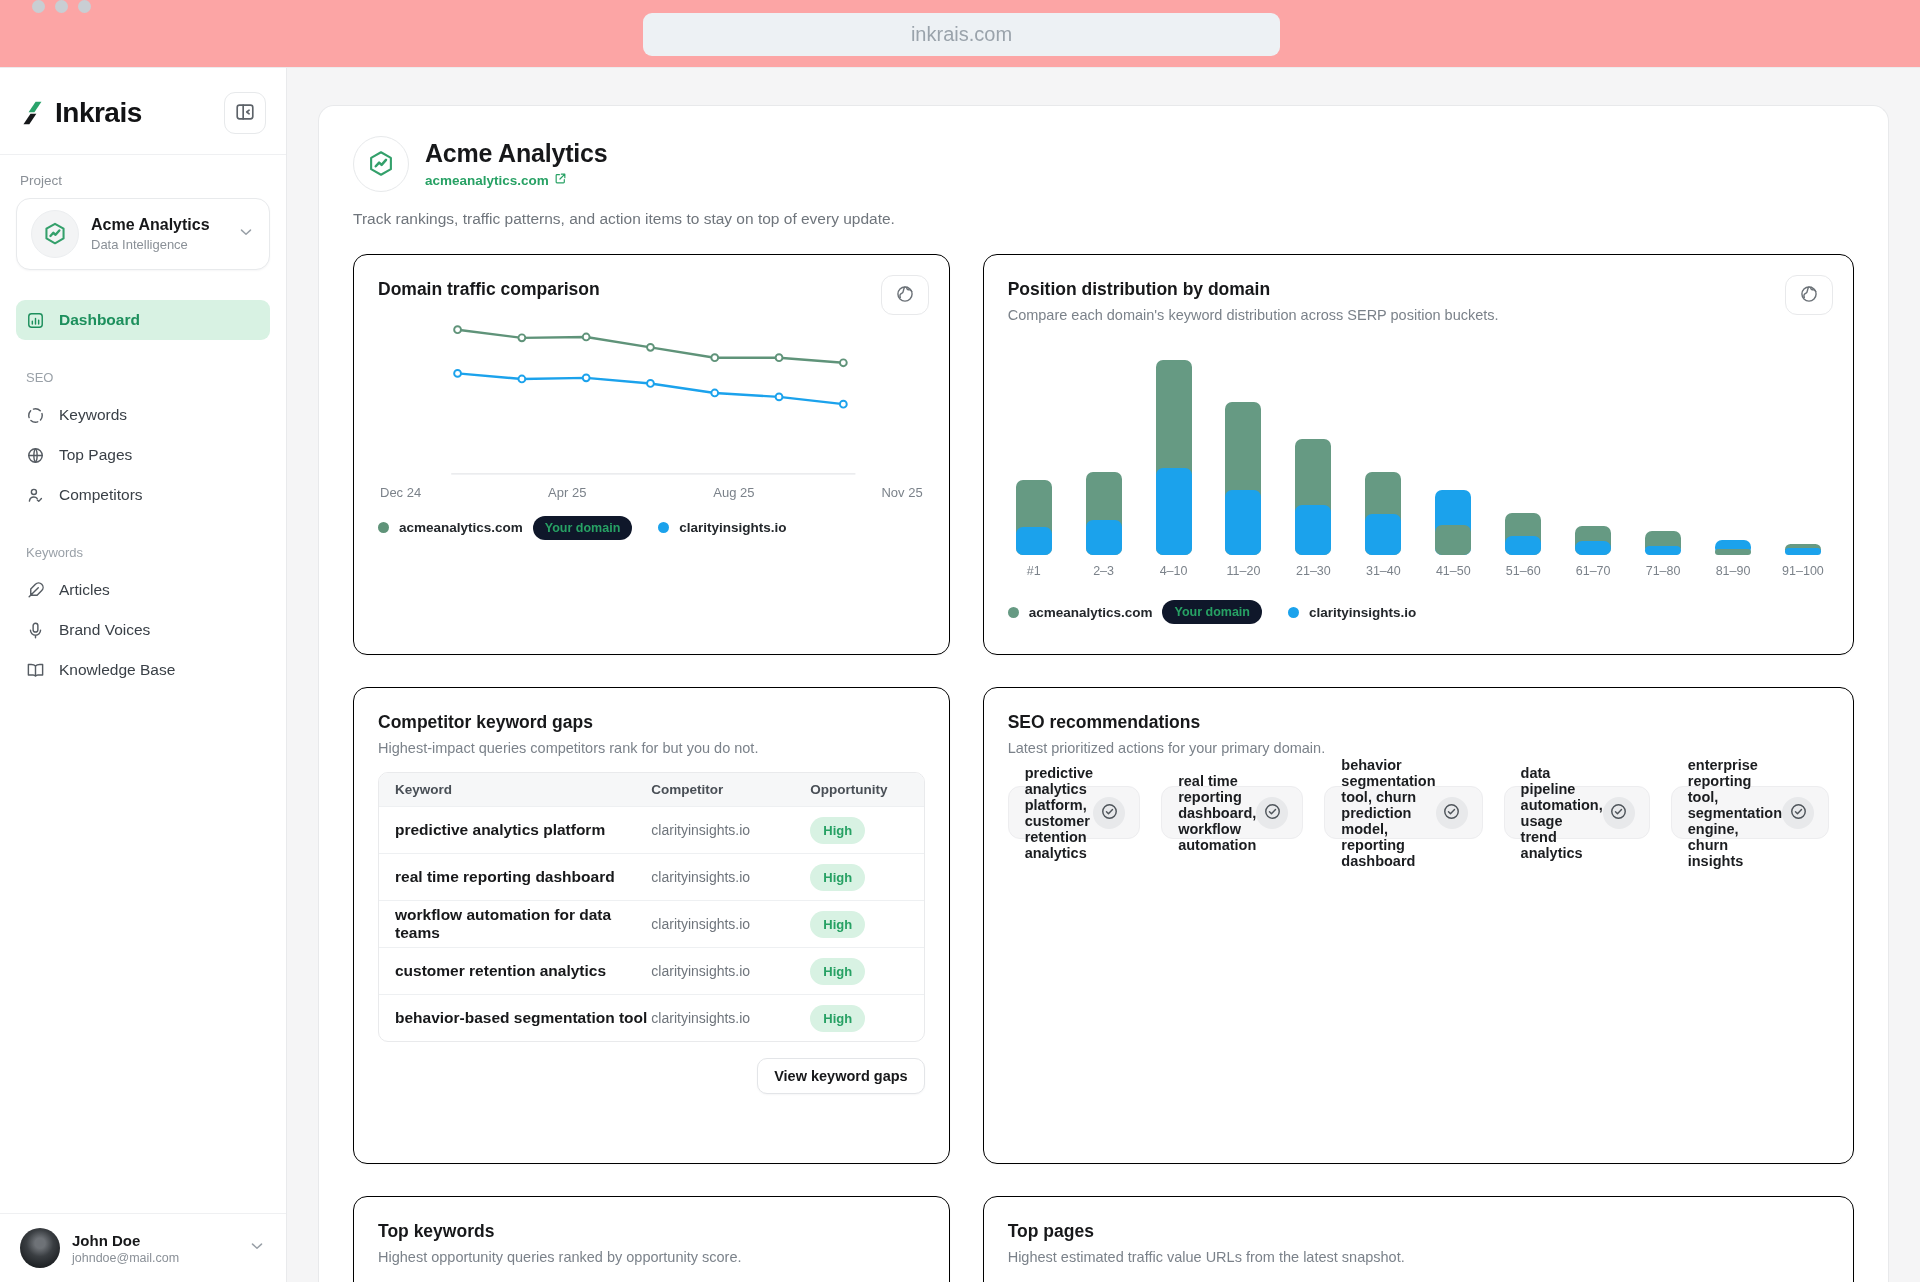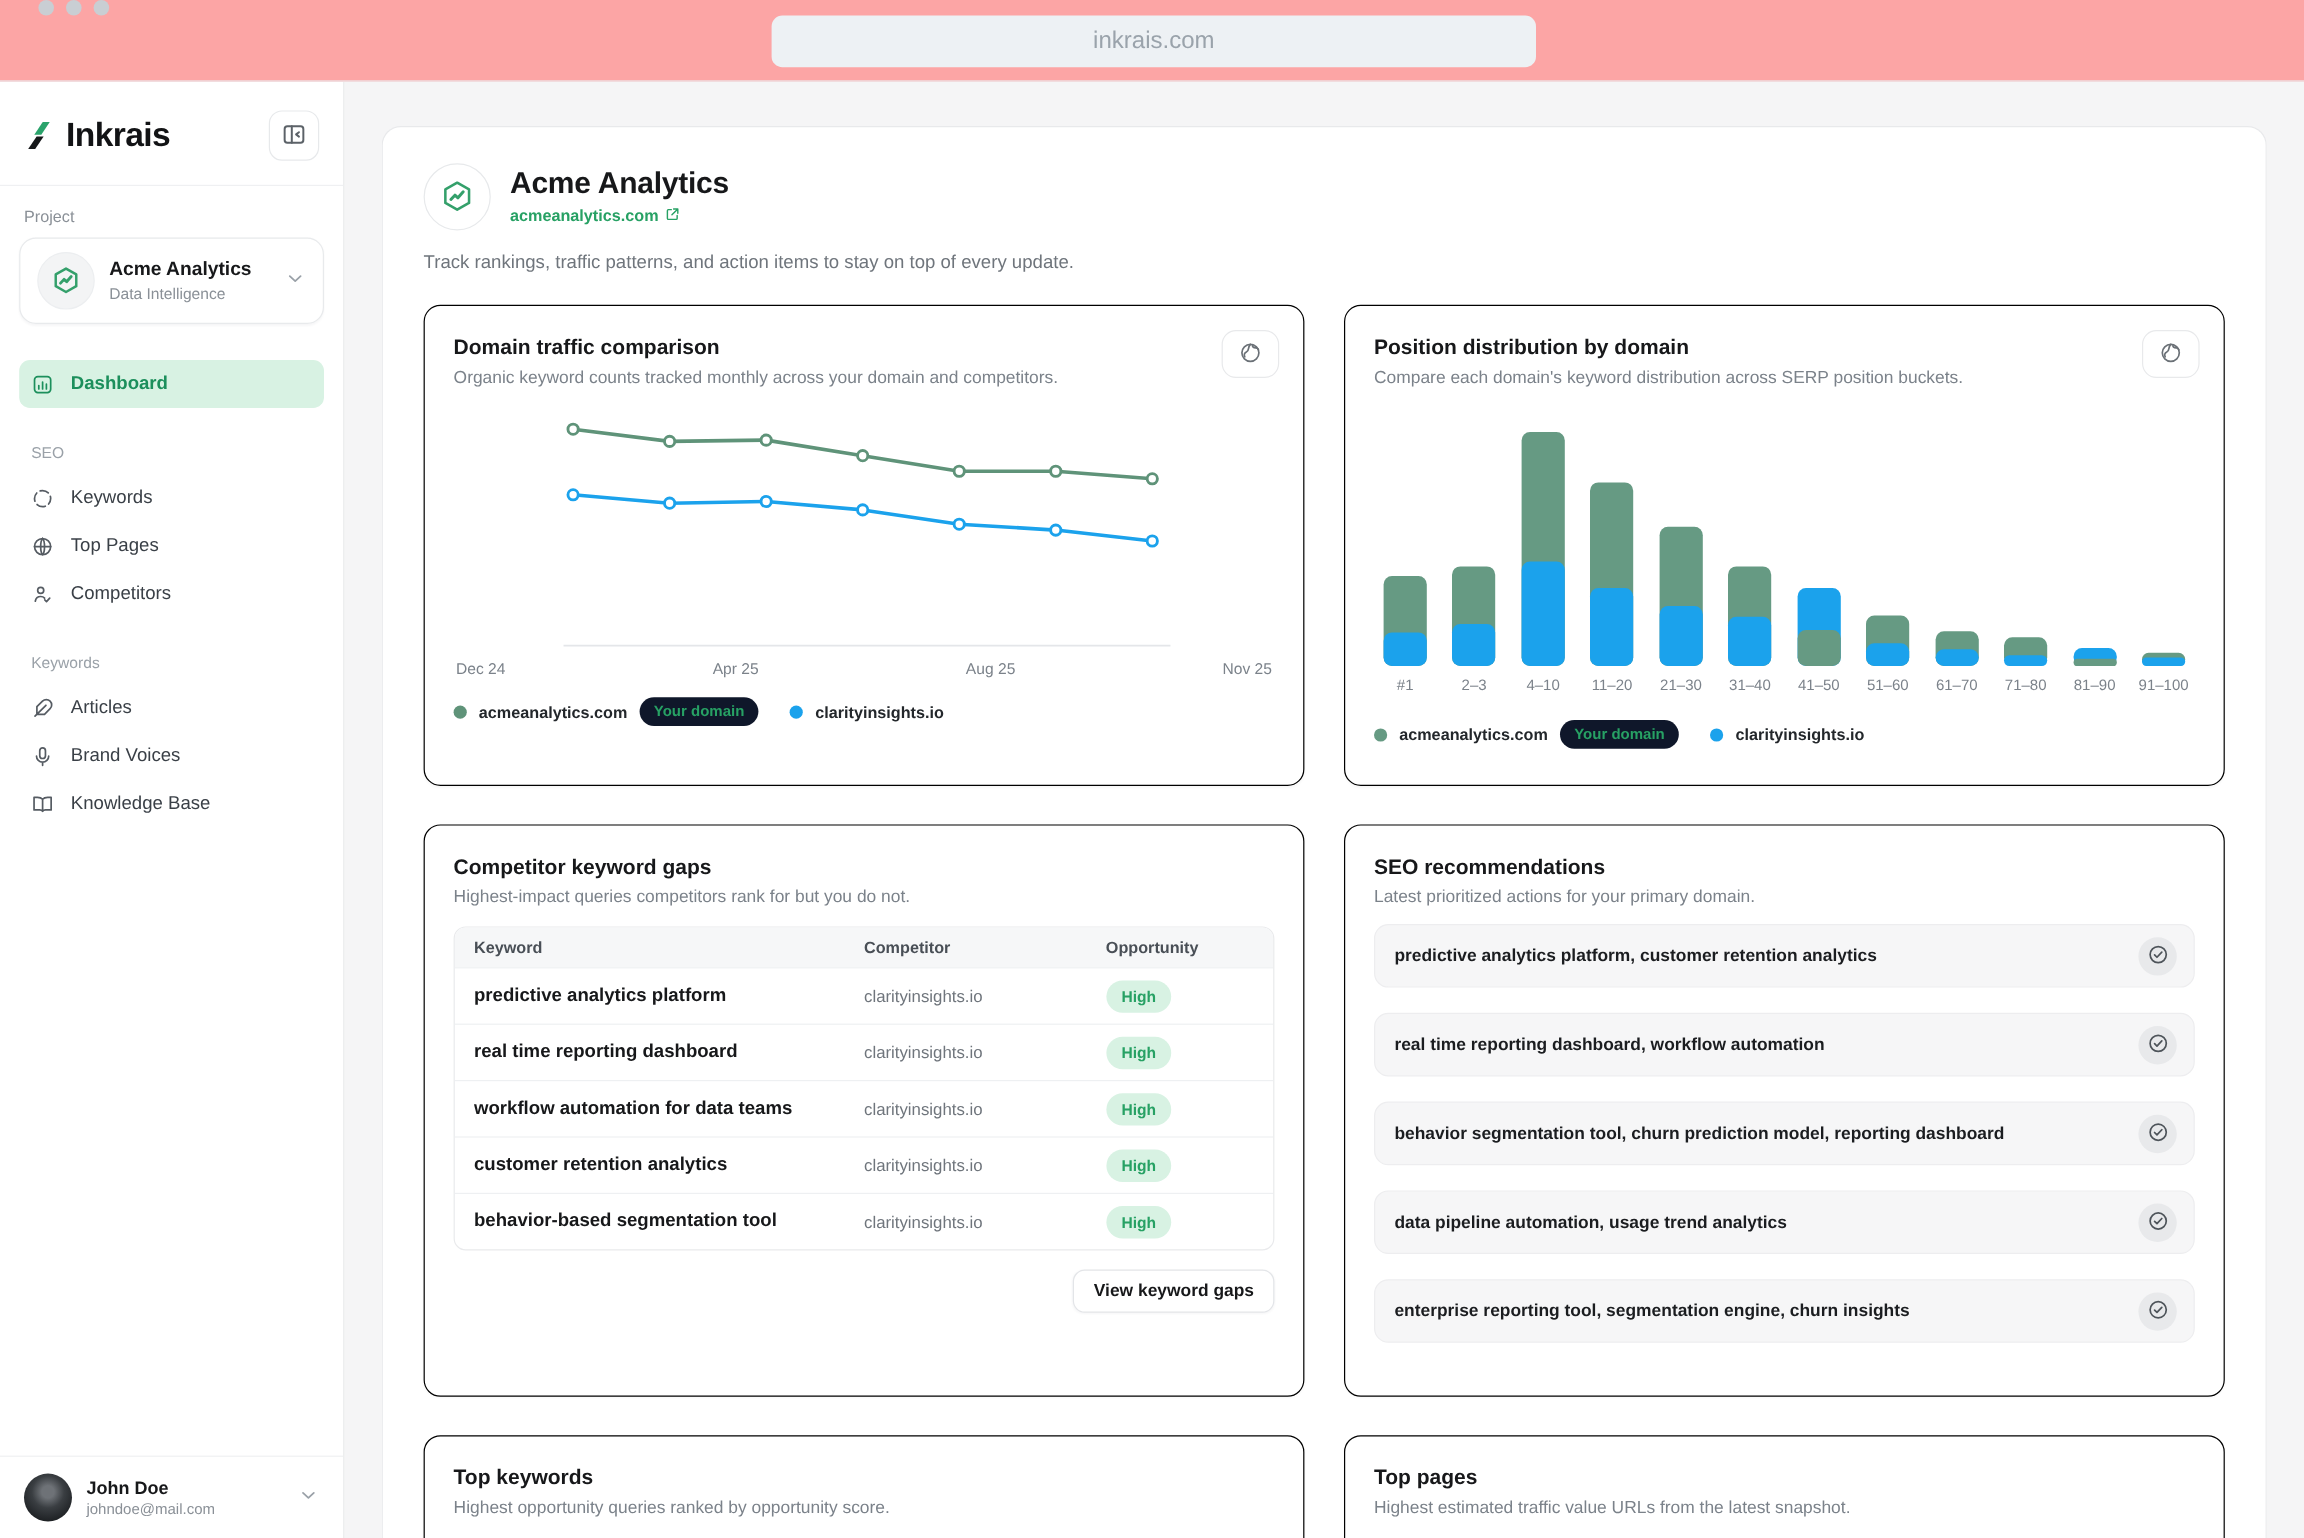--- a/index.html
+++ b/index.html
@@ -110,21 +110,21 @@
   .g-kw { font-size:15.5px; font-weight:700; }
   .g-comp { font-size:14px; color:#6f757c; }
   .pill-high { display:inline-block; font-size:13px; font-weight:700; color:#27a164;
                background:#d8f2e3; border-radius:999px; padding:6px 13px; }
   .g-foot { display:flex; justify-content:flex-end; margin-top:16px; }
   .btn-outline { border:1px solid #e3e5e8; background:#fff; border-radius:10px;
                  font-size:14.5px; font-weight:700; color:#17181a; padding:9px 16px;
                  font-family:inherit; cursor:pointer; box-shadow:0 1px 2px rgba(16,24,40,.04); }
 
   
-  .recs { margin-top:14px; display:flex; flex-direction:column; gap:21px;justify-content:center; }
+  .recs { margin-top:30px; display:flex; flex-direction:row; gap:21px;justify-content:center; }
   .rec-row { background:#f6f6f7; border:1px solid #ededef; border-radius:12px;
              padding:0 14px 0 16px; height:53px; display:flex; align-items:center;
              justify-content:space-between; }
   .rec-text { font-size:14.5px; font-weight:700; color:#1b1d20; }
   .rec-check { width:32px; height:32px; border-radius:50%; background:#e8e9eb; color:#4e545a;
                display:flex; align-items:center; justify-content:center; cursor:pointer;
                border:none; flex-shrink:0; }
 </style>
 </head>
 <body>
@@ -282,21 +282,20 @@
             </span>
           </div>
         </span>
       </div>
       <div class="ph-desc">Track rankings, traffic patterns, and action items to stay on top of every update.</div>
 
       <div class="grid">
 
         <section class="card c-tall">
           <div class="card-title">Domain traffic comparison</div>
-          <div class="card-sub">Organic keyword counts tracked monthly across your domain and competitors.</div>
           <button class="card-action">
             <span>
               <svg width="20" height="20" viewBox="0 0 24 24" fill="none" stroke="currentColor" stroke-width="1.7" stroke-linecap="round" stroke-linejoin="round">
                 <circle cx="12" cy="12" r="8.5"></circle>
                   <path d="M12 3.5c-3.2 3.2-.6 6.2-4 7.8-2 .9-2.7 2.6-1.6 4.7M14.3 3.9c-.8 2 .8 3.1 3.1 3.1 1.6 0 2.4 1 2.7 2.1"></path>
               </svg>
             </span>
           </button>
           <div class="line-wrap">
             <svg id="line-svg" width="687" height="212" viewBox="0 0 687 212" style="width:100%;height:auto;display:block;">

